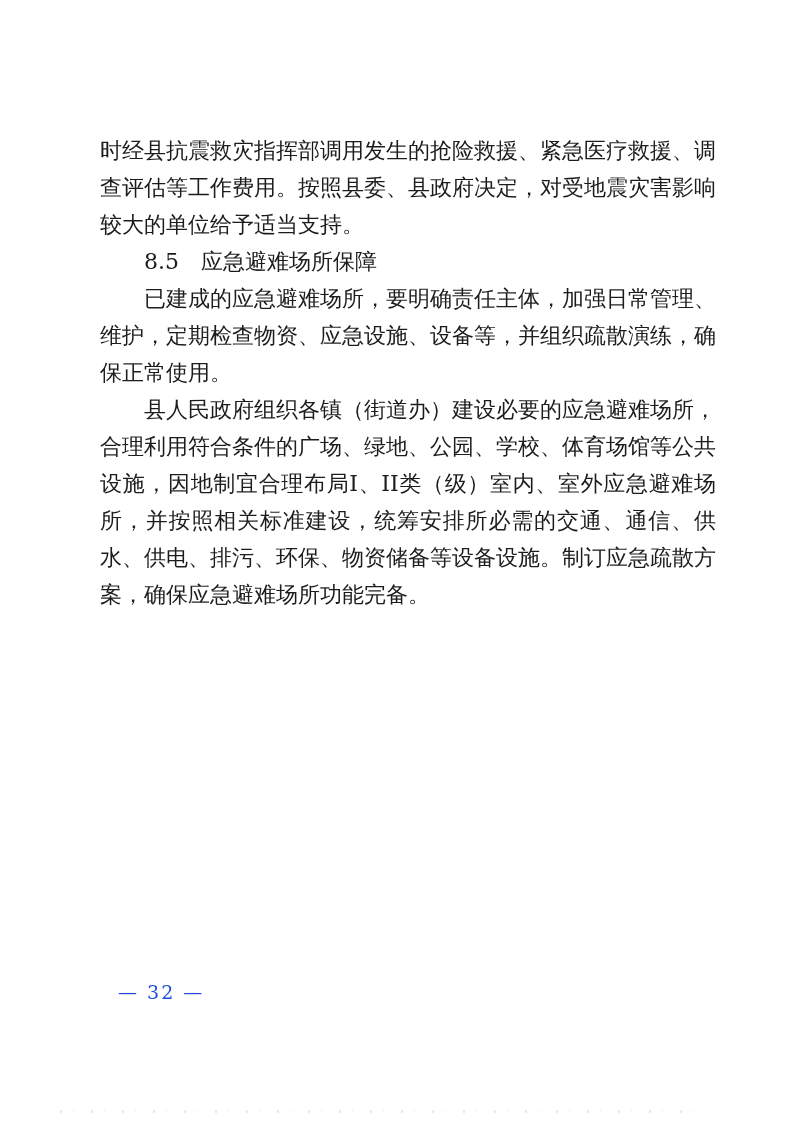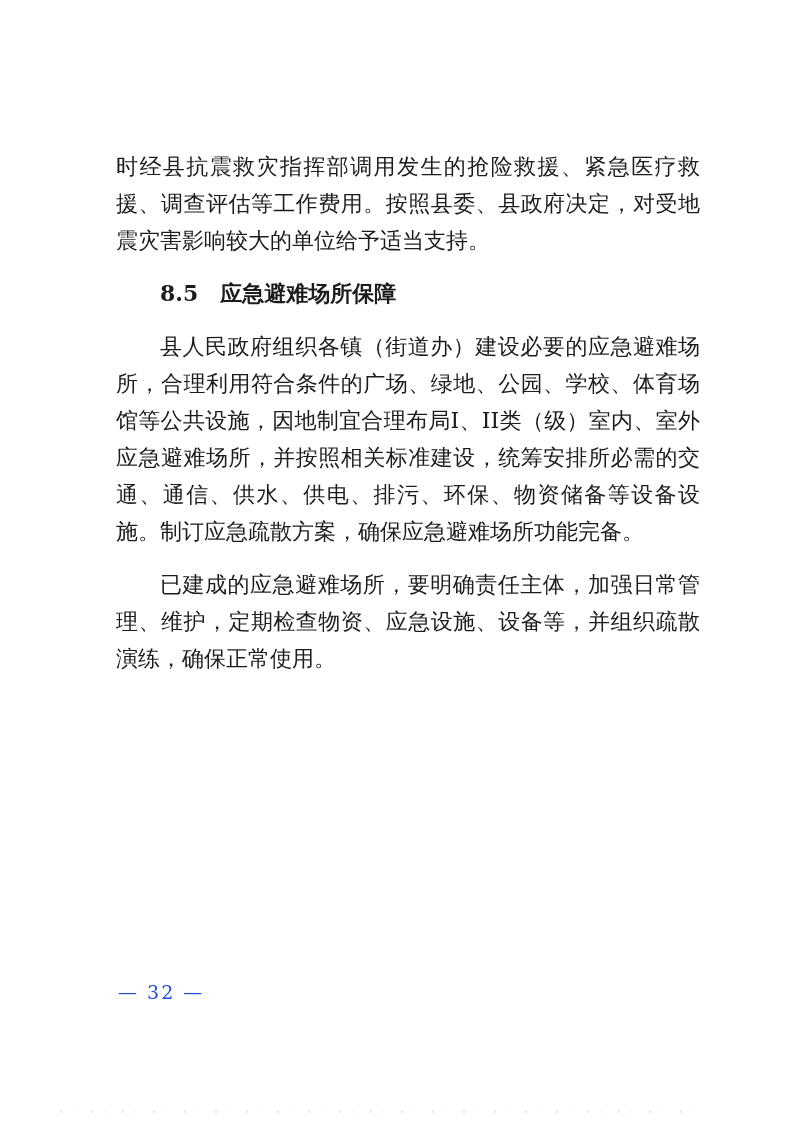--- a/index.html
+++ b/index.html
@@ -20,28 +20,28 @@
     position: absolute;
     left: 100px;
     top: 132px;
     width: 616px;
     font-size: 22px;
     line-height: 37px;
     text-align: justify;
     letter-spacing: 0;
   }
   .content p {
-    margin: 16px;
+    margin: 0;
     padding: 0;
   }
   .content p.indent {
     text-indent: 2em;
   }
   .content p.heading {
-    font-weight: bold;
+    font-weight: normal;
     text-indent: 2em;
     text-align: left;
   }
   .page-number {
     position: absolute;
     left: 118px;
     top: 980px;
     font-size: 19px;
     line-height: 24px;
     letter-spacing: 2px;
@@ -63,18 +63,18 @@
     opacity: 0.45;
   }
 </style>
 </head>
 <body>
 
 <div class="page">
   <div class="content" id="content">
       <p class="">时经县抗震救灾指挥部调用发生的抢险救援、紧急医疗救援、调查评估等工作费用。按照县委、县政府决定，对受地震灾害影响较大的单位给予适当支持。</p>
       <p class="heading">8.5　应急避难场所保障</p>
+      <p class="indent">已建成的应急避难场所，要明确责任主体，加强日常管理、维护，定期检查物资、应急设施、设备等，并组织疏散演练，确保正常使用。</p>
       <p class="indent">县人民政府组织各镇（街道办）建设必要的应急避难场所，合理利用符合条件的广场、绿地、公园、学校、体育场馆等公共设施，因地制宜合理布局I、II类（级）室内、室外应急避难场所，并按照相关标准建设，统筹安排所必需的交通、通信、供水、供电、排污、环保、物资储备等设备设施。制订应急疏散方案，确保应急避难场所功能完备。</p>
-      <p class="indent">已建成的应急避难场所，要明确责任主体，加强日常管理、维护，定期检查物资、应急设施、设备等，并组织疏散演练，确保正常使用。</p>
     </div>
   <div class="page-number">— 32 —</div>
   <div class="scan-noise"></div>
 </div>
 
 </body></html>

